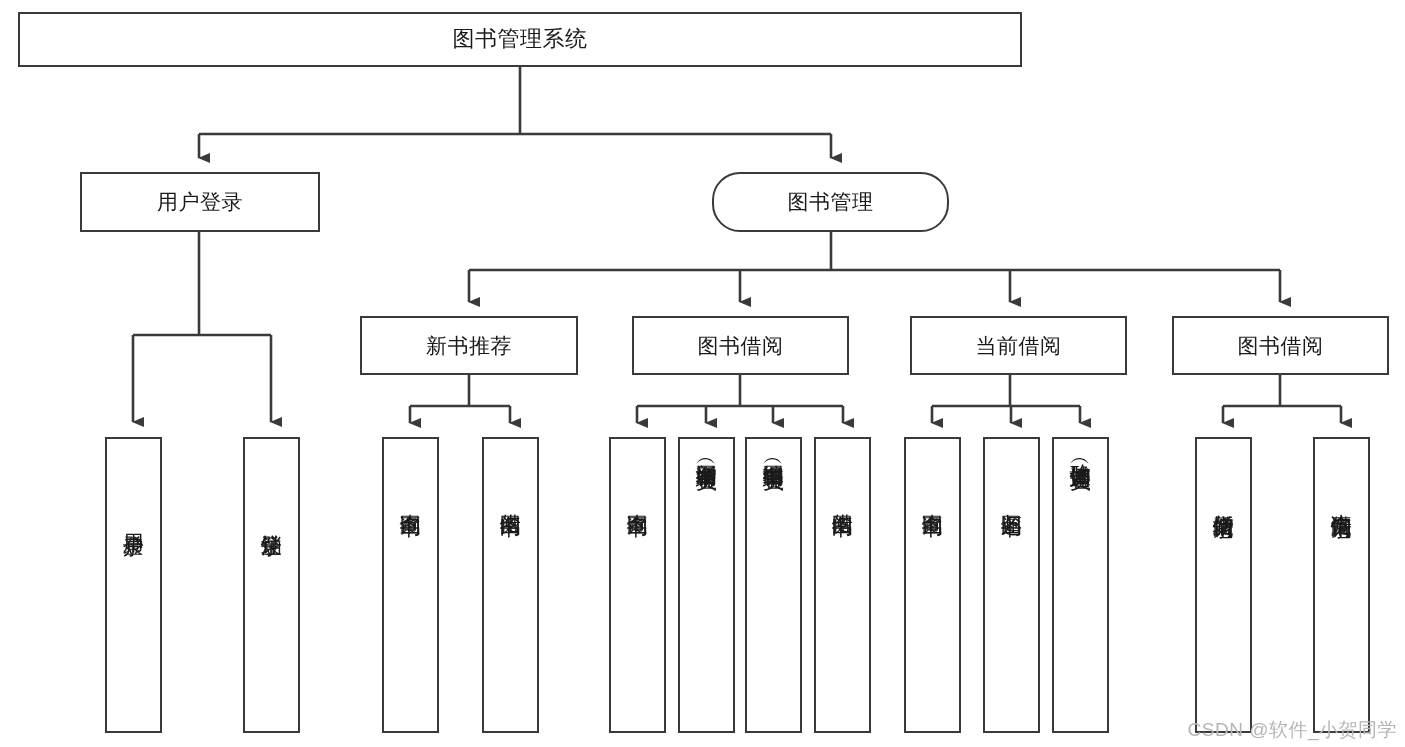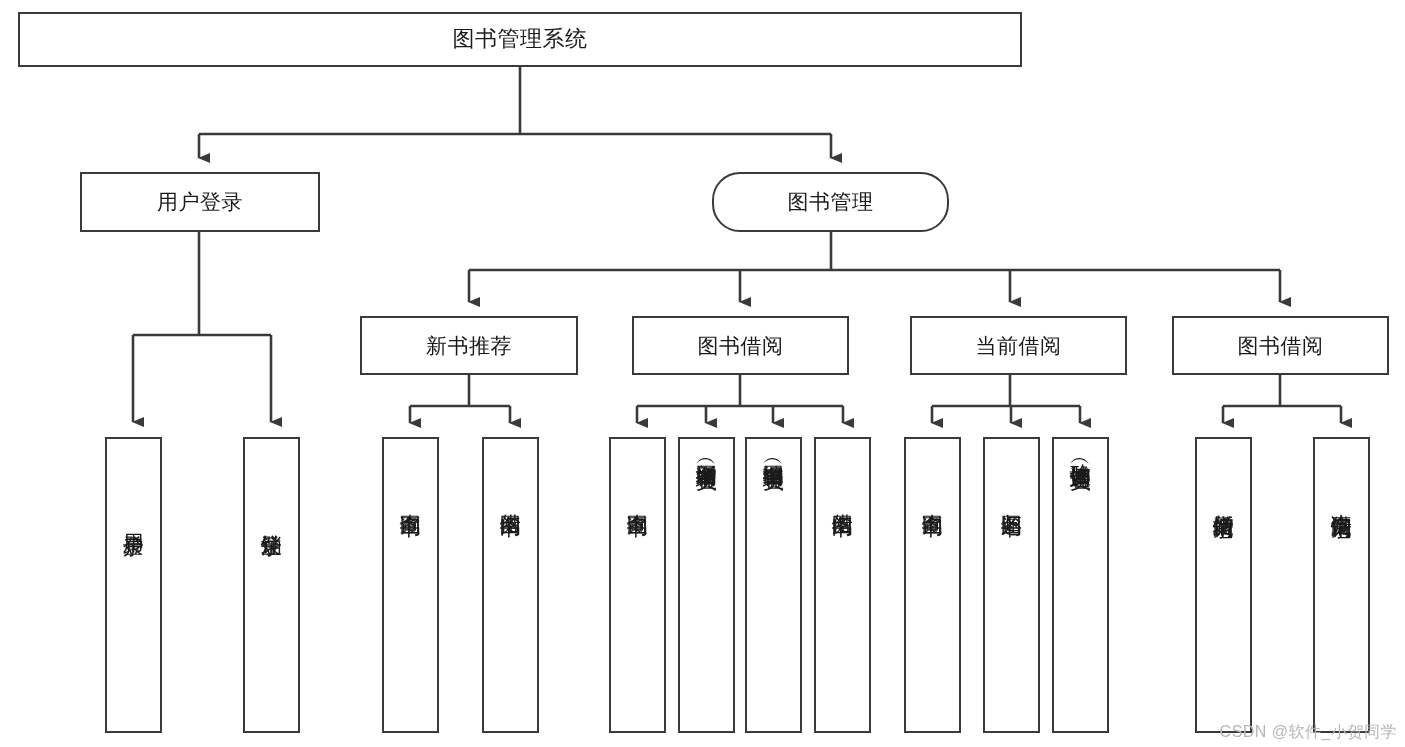--- a/index.html
+++ b/index.html
@@ -68,21 +68,21 @@
   .node.vert.short {
     padding-top: 78px;
   }
   .node.vert.short2 {
     padding-top: 58px;
   }
   #watermark {
     position: absolute;
     right: 8px;
     bottom: 4px;
-    font-size: 16px;
+    font-size: 19px;
     color: #b6b6b6;
     white-space: nowrap;
     letter-spacing: 0.5px;
   }
 </style>
 </head>
 <body>
 
 <div id="canvas">
 

